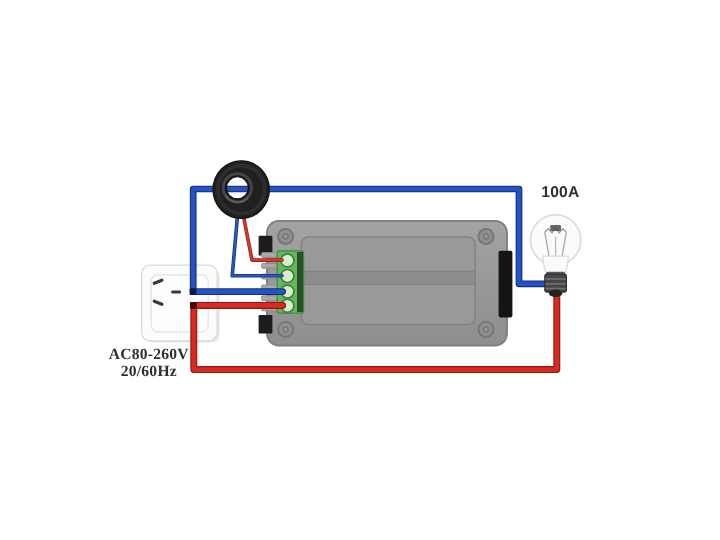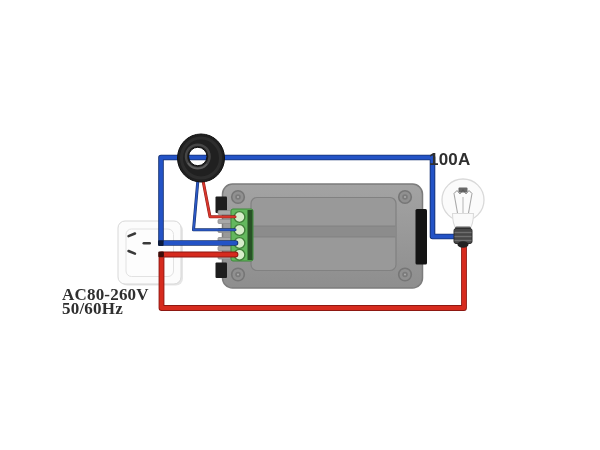--- a/index.html
+++ b/index.html
@@ -1,20 +1,20 @@
 <!DOCTYPE html>
 <html><head>
 <meta charset="utf-8">
 <style>
   html,body{margin:0;padding:0;background:#fff;}
   .stage{position:relative;width:600px;height:450px;background:#ffffff;overflow:hidden;
          font-family:"Liberation Sans", sans-serif;}
   .stage svg{position:absolute;left:0;top:0;}
-  .diagram-label{position:absolute;color:#2f2f2f;font-weight:bold;font-size:17px;
-                 line-height:13.5px;letter-spacing:.2px;}
+  .diagram-label{position:absolute;color:#2f2f2f;font-weight:bold;font-size:13px;
+                 line-height:13.5px;text-align:center;letter-spacing:.2px;}
   .label-socket{left:62px;top:288px;width:124px;font-family:Liberation Serif, serif;}
   .label-load{left:429px;top:153px;width:76px;}
 </style>
 </head>
 <body>
 
 <div class="stage">
 <svg width="600" height="450" viewBox="0 0 600 450">
   <defs>
     <linearGradient id="bodyGrad" x1="0" y1="0" x2="0" y2="1">
@@ -131,18 +131,18 @@
       <line x1="454.5" y1="232.5" x2="471.5" y2="232.5" stroke="#6f6f6f" stroke-width="1.4"></line>
       <line x1="454.5" y1="236.5" x2="471.5" y2="236.5" stroke="#6f6f6f" stroke-width="1.4"></line>
       <line x1="454.5" y1="240.5" x2="471.5" y2="240.5" stroke="#6f6f6f" stroke-width="1.4"></line>
       <ellipse cx="463" cy="244.5" rx="5.5" ry="3.2" fill="#222222"></ellipse>
     </g>
   </g>
 </svg>
 
   <div class="diagram-label label-socket">
     <div>AC80-260V</div>
-    <div>50/60Hz</div>
+    <div>20/60Hz</div>
   </div>
   <div class="diagram-label label-load">
     <div>100A</div>
   </div>
 </div>
 
 </body></html>

